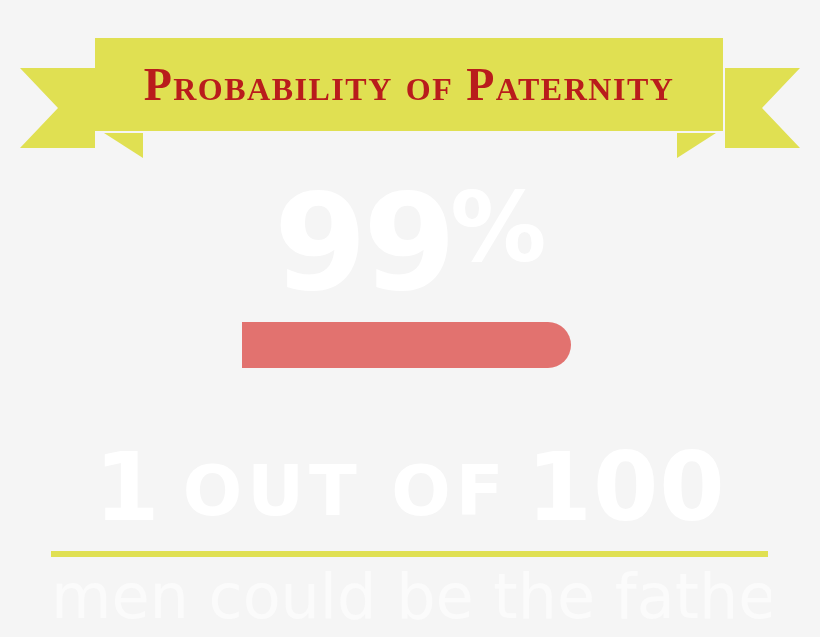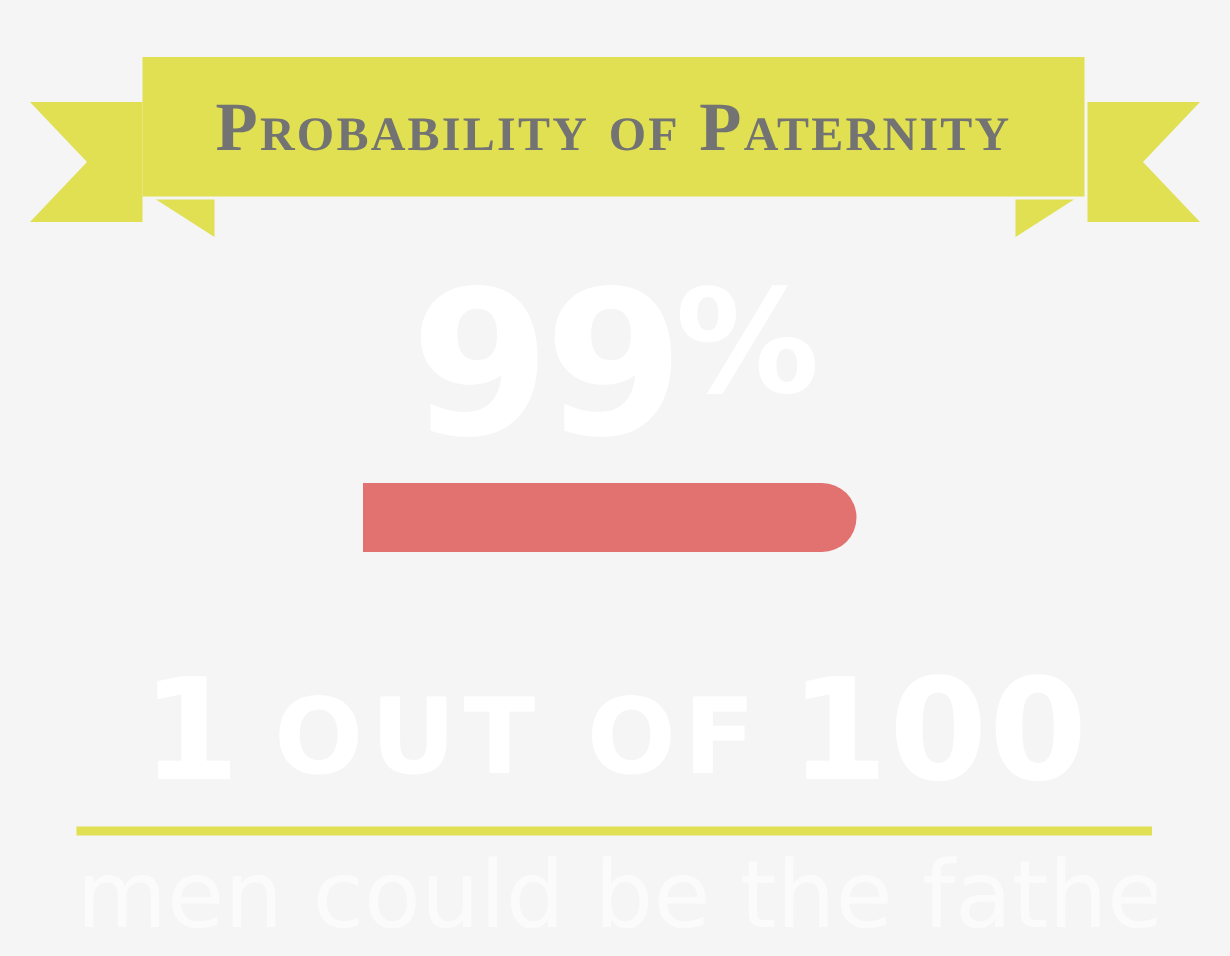--- a/index.html
+++ b/index.html
@@ -175,21 +175,21 @@
       <polygon points="20,68 95,68 95,148 20,148 58,108" fill="#e0e052"></polygon>
 
       <polygon points="104,133 143,133 143,158" fill="#e0e052"></polygon>
 
       <polygon points="800,68 725,68 725,148 800,148 762,108" fill="#e0e052"></polygon>
 
       <polygon points="716,133 677,133 677,158" fill="#e0e052"></polygon>
 
       <rect x="95" y="38" width="628" height="93" fill="#e0e052"></rect>
     </svg>
-    <div class="banner-title" style="color: #737373;">Probability of Paternity</div>
+    <div class="banner-title" style="color: #b91c1c;">Probability of Paternity</div>
   </div>
 
   <div class="percent-wrap">
     <span class="percent-value" style="color: rgb(255, 255, 255);">99</span>
     <span class="percent-sign" style="color: rgb(255, 255, 255);">%</span>
   </div>
 
   <div class="bar-track">
     <div class="bar-fill" style="background: rgb(226, 114, 111); width: 99%;"></div>
   </div>

